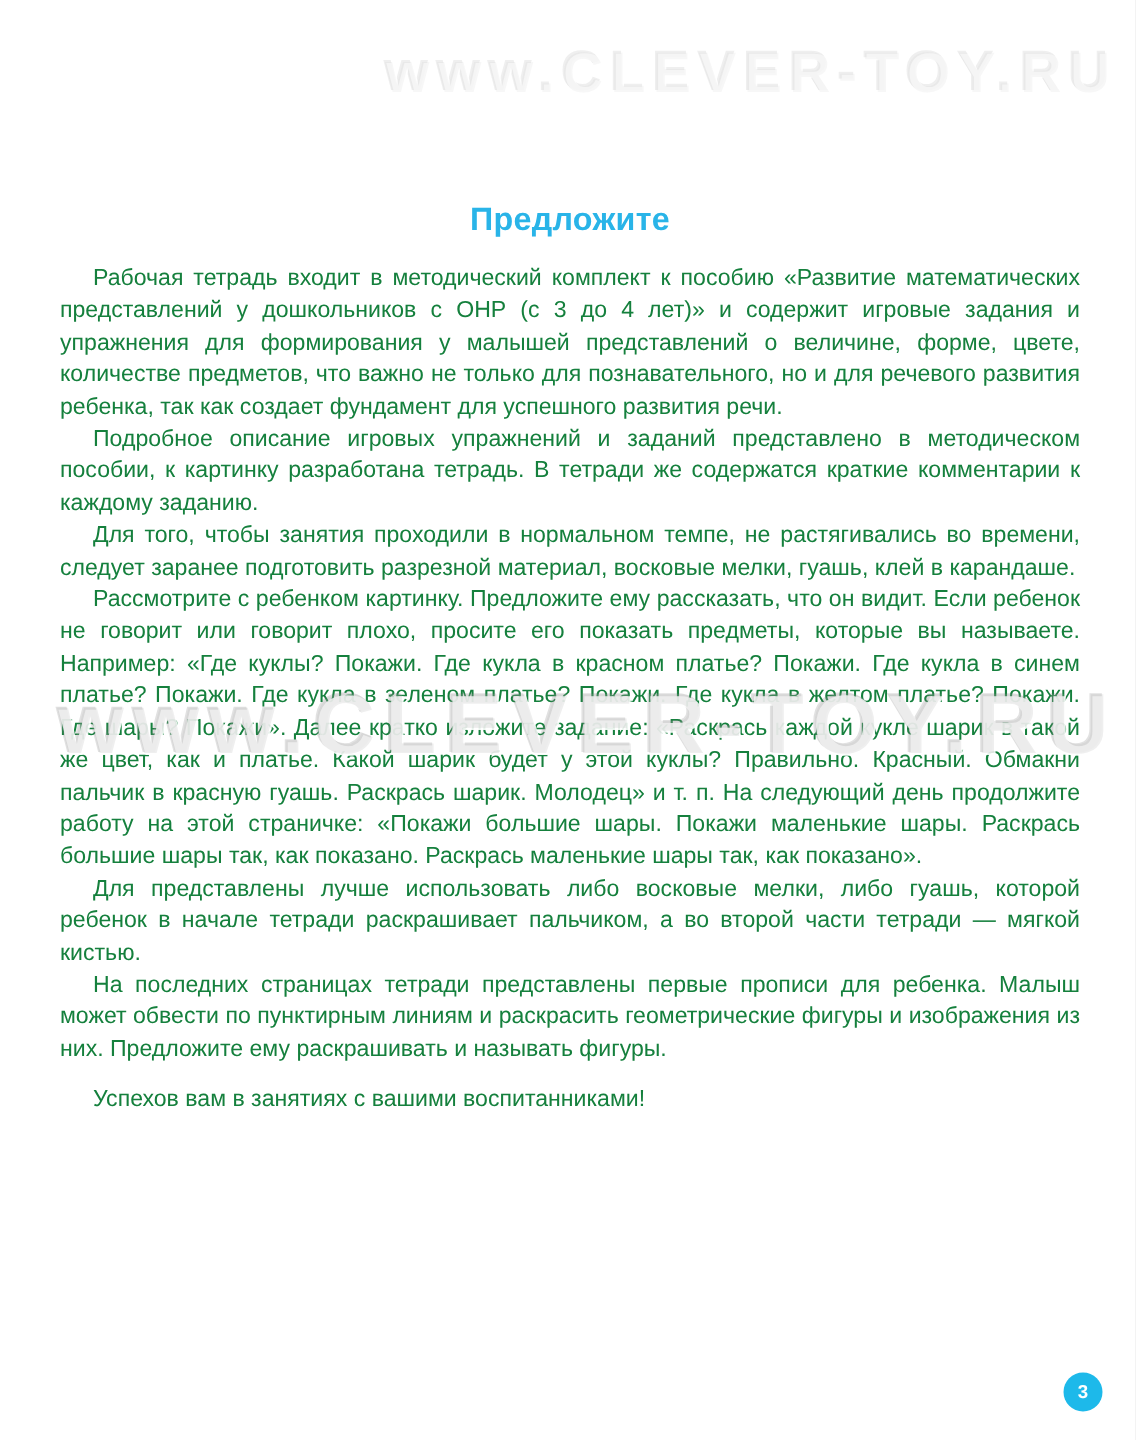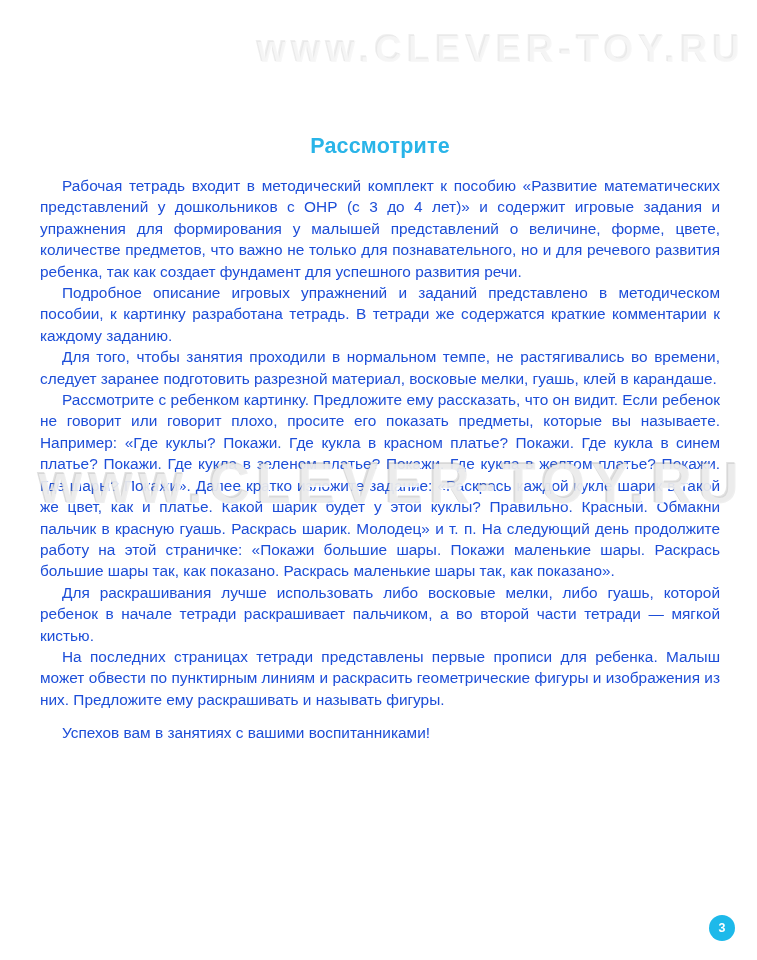--- a/index.html
+++ b/index.html
@@ -21,21 +21,21 @@
     font-size:21.5px;
     font-weight:bold;
     color:#29b4e8;
     margin:0 0 16px 0;
     letter-spacing:.2px;
   }
   .content p{
     margin:0;
     font-size:15.4px;
     line-height:21.4px;
-    color:#1d4ed8;
+    color:#15803d;
     text-align:justify;
     text-indent:22px;
   }
   .closing{
     margin-top:12px !important;
     text-align:right;
   }
   .watermark{
     position:absolute;
     left:0;right:12px;
@@ -78,27 +78,27 @@
 </head>
 <body>
 
 <div class="page">
 
   <div class="watermark watermark-top">www.CLEVER-TOY.RU</div>
 
   <div class="watermark watermark-mid">www.CLEVER-TOY.RU</div>
 
   <div class="content">
-    <h1 class="title">Рассмотрите</h1>
+    <h1 class="title">Предложите</h1>
 
     <p>Рабочая тетрадь входит в методический комплект к пособию «Развитие математических представлений у дошкольников с ОНР (с 3 до 4 лет)» и содержит игровые задания и упражнения для формирования у малышей представлений о величине, форме, цвете, количестве предметов, что важно не только для познавательного, но и для речевого развития ребенка, так как создает фундамент для успешного развития речи.</p>
     <p>Подробное описание игровых упражнений и заданий представлено в методическом пособии, к картинку разработана тетрадь. В тетради же содержатся краткие комментарии к каждому заданию.</p>
     <p>Для того, чтобы занятия проходили в нормальном темпе, не растягивались во времени, следует заранее подготовить разрезной материал, восковые мелки, гуашь, клей в карандаше.</p>
     <p>Рассмотрите с ребенком картинку. Предложите ему рассказать, что он видит. Если ребенок не говорит или говорит плохо, просите его показать предметы, которые вы называете. Например: «Где куклы? Покажи. Где кукла в красном платье? Покажи. Где кукла в синем платье? Покажи. Где кукла в зеленом платье? Покажи. Где кукла в желтом платье? Покажи. Где шары? Покажи». Далее кратко изложите задание: «Раскрась каждой кукле шарик в такой же цвет, как и платье. Какой шарик будет у этой куклы? Правильно. Красный. Обмакни пальчик в красную гуашь. Раскрась шарик. Молодец» и т. п. На следующий день продолжите работу на этой страничке: «Покажи большие шары. Покажи маленькие шары. Раскрась большие шары так, как показано. Раскрась маленькие шары так, как показано».</p>
-    <p>Для раскрашивания лучше использовать либо восковые мелки, либо гуашь, которой ребенок в начале тетради раскрашивает пальчиком, а во второй части тетради — мягкой кистью.</p>
+    <p>Для представлены лучше использовать либо восковые мелки, либо гуашь, которой ребенок в начале тетради раскрашивает пальчиком, а во второй части тетради — мягкой кистью.</p>
     <p>На последних страницах тетради представлены первые прописи для ребенка. Малыш может обвести по пунктирным линиям и раскрасить геометрические фигуры и изображения из них. Предложите ему раскрашивать и называть фигуры.</p>
     <p class="closing">Успехов вам в занятиях с вашими воспитанниками!</p>
   </div>
 
   <div class="page-number">
     <span>3</span>
   </div>
 
 </div>
 

